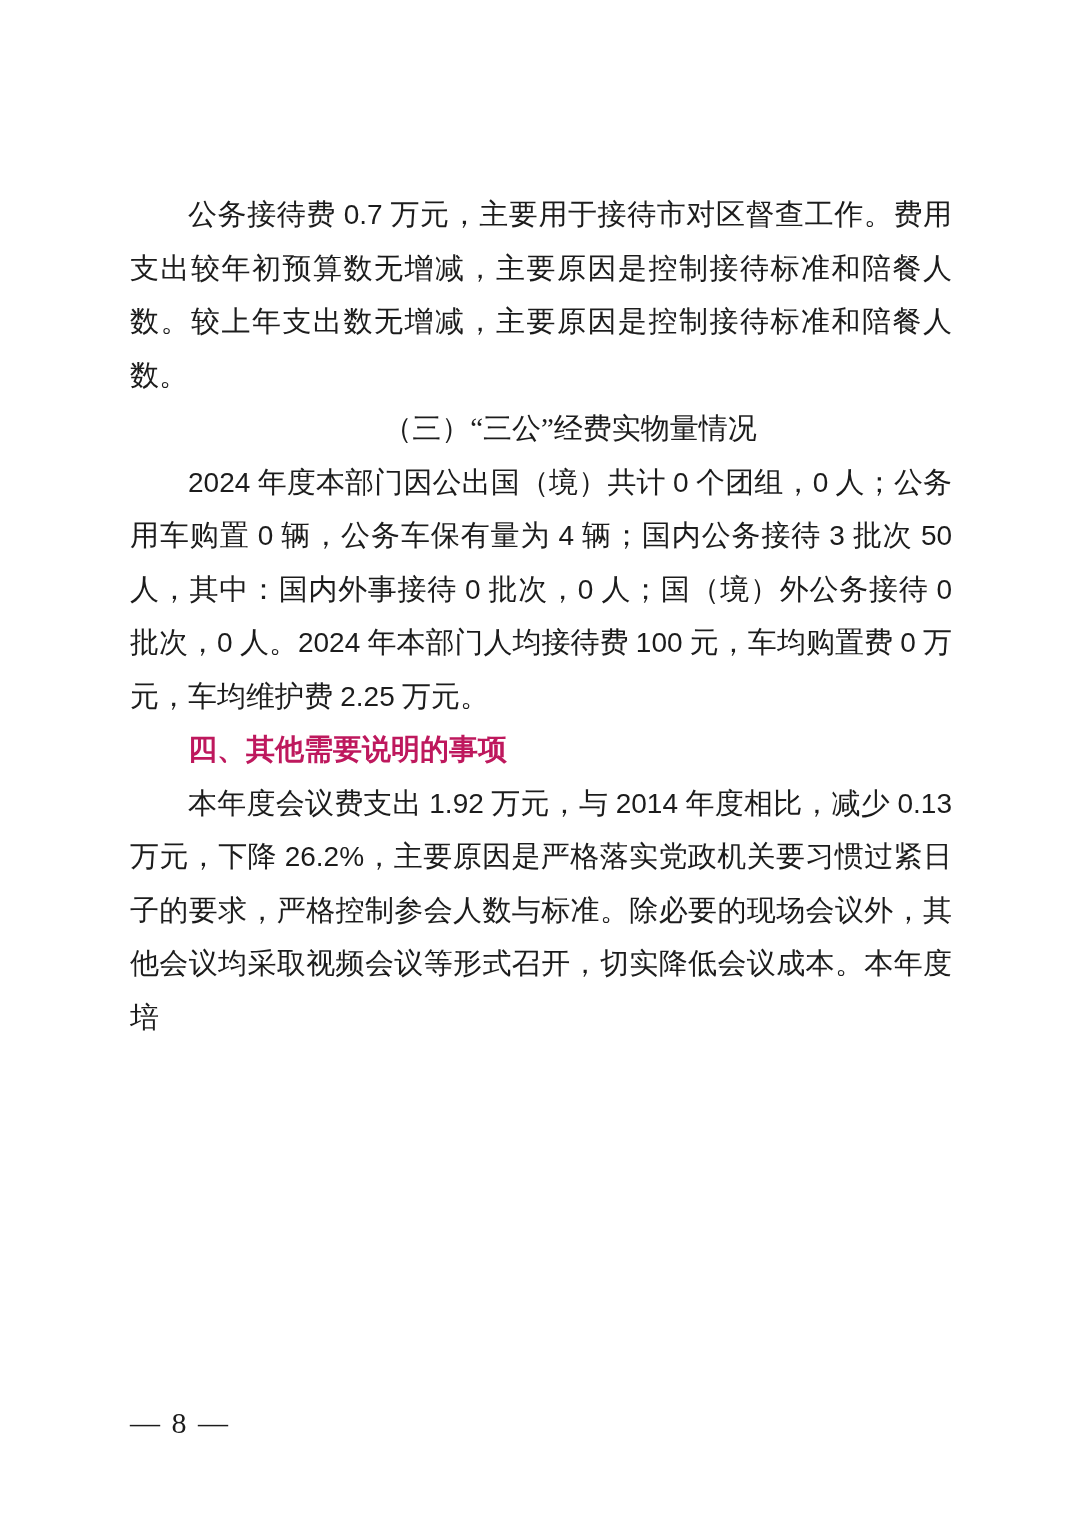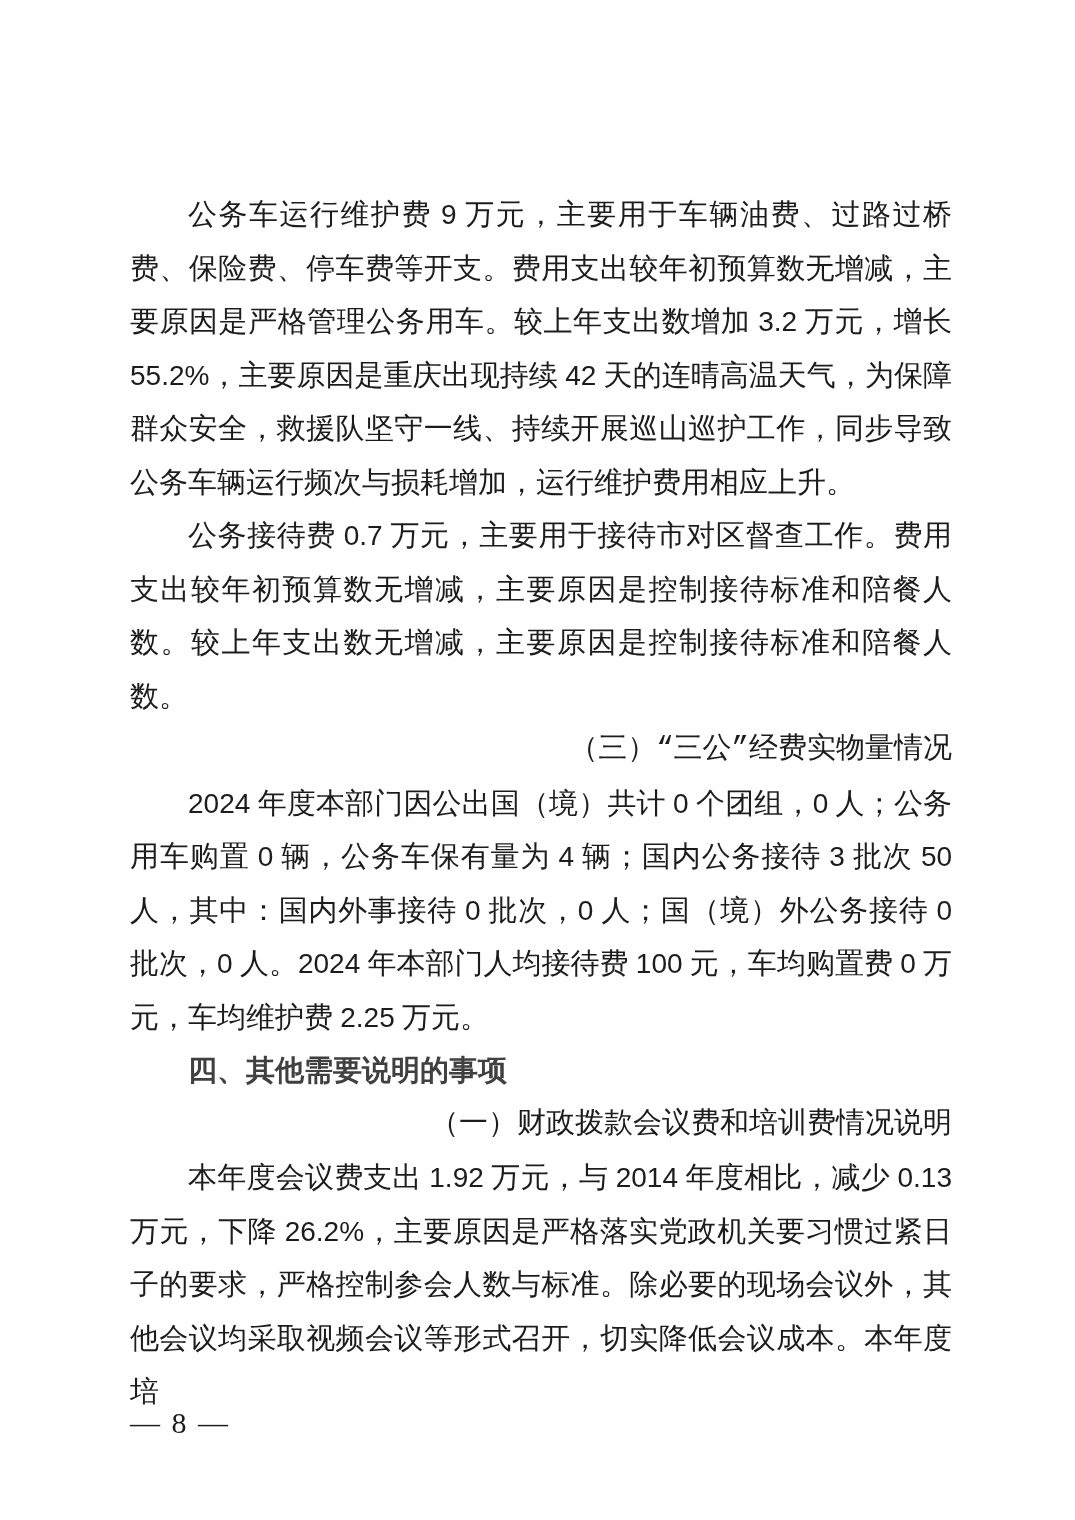--- a/index.html
+++ b/index.html
@@ -25,49 +25,46 @@
     text-align: justify;
     text-justify: inter-ideograph;
     text-indent: 58px;
     letter-spacing: 0;
     word-break: normal;
   }
   .para.heading-bold {
     font-family: Liberation Sans, sans-serif;
     font-weight: 700;
     text-align: left;
-    color: #404040;
+    color: #be185d;
   }
   .para.heading-kaiti {
-    text-align: right;
-    font-family: Liberation Mono, monospace;
+    text-align: center;
   }
   .num {
     font-family: "Liberation Sans", sans-serif;
     font-size: 28px;
   }
   .page-footer {
     position: absolute;
     left: 130px;
     top: 1406px;
     font-size: 30px;
     letter-spacing: 2px;
     color: #1c1c1c;
     font-family: "Liberation Serif", serif;
   }
 </style>
 </head>
 <body>
 
 <div class="page">
   <div class="content">
-      <p class="para body">公务车运行维护费 <span class="num">9</span> 万元，主要用于车辆油费、过路过桥费、保险费、停车费等开支。费用支出较年初预算数无增减，主要原因是严格管理公务用车。较上年支出数增加 <span class="num">3.2</span> 万元，增长 <span class="num">55.2%</span>，主要原因是重庆出现持续 <span class="num">42</span> 天的连晴高温天气，为保障群众安全，救援队坚守一线、持续开展巡山巡护工作，同步导致公务车辆运行频次与损耗增加，运行维护费用相应上升。</p>
       <p class="para body">公务接待费 <span class="num">0.7</span> 万元，主要用于接待市对区督查工作。费用支出较年初预算数无增减，主要原因是控制接待标准和陪餐人数。较上年支出数无增减，主要原因是控制接待标准和陪餐人数。</p>
       <p class="para heading-kaiti">（三）“三公”经费实物量情况</p>
       <p class="para body"><span class="num">2024</span> 年度本部门因公出国（境）共计 <span class="num">0</span> 个团组，<span class="num">0</span> 人；公务用车购置 <span class="num">0</span> 辆，公务车保有量为 <span class="num">4</span> 辆；国内公务接待 <span class="num">3</span> 批次 <span class="num">50</span> 人，其中：国内外事接待 <span class="num">0</span> 批次，<span class="num">0</span> 人；国（境）外公务接待 <span class="num">0</span> 批次，<span class="num">0</span> 人。<span class="num">2024</span> 年本部门人均接待费 <span class="num">100</span> 元，车均购置费 <span class="num">0</span> 万元，车均维护费 <span class="num">2.25</span> 万元。</p>
       <p class="para heading-bold">四、其他需要说明的事项</p>
-      <p class="para heading-kaiti">（一）财政拨款会议费和培训费情况说明</p>
       <p class="para body">本年度会议费支出 <span class="num">1.92</span> 万元，与 <span class="num">2014</span> 年度相比，减少 <span class="num">0.13</span> 万元，下降 <span class="num">26.2%</span>，主要原因是严格落实党政机关要习惯过紧日子的要求，严格控制参会人数与标准。除必要的现场会议外，其他会议均采取视频会议等形式召开，切实降低会议成本。本年度培</p>
     </div>
   <div class="page-footer">
     <span>— 8 —</span>
   </div>
 </div>
 
 </body></html>

